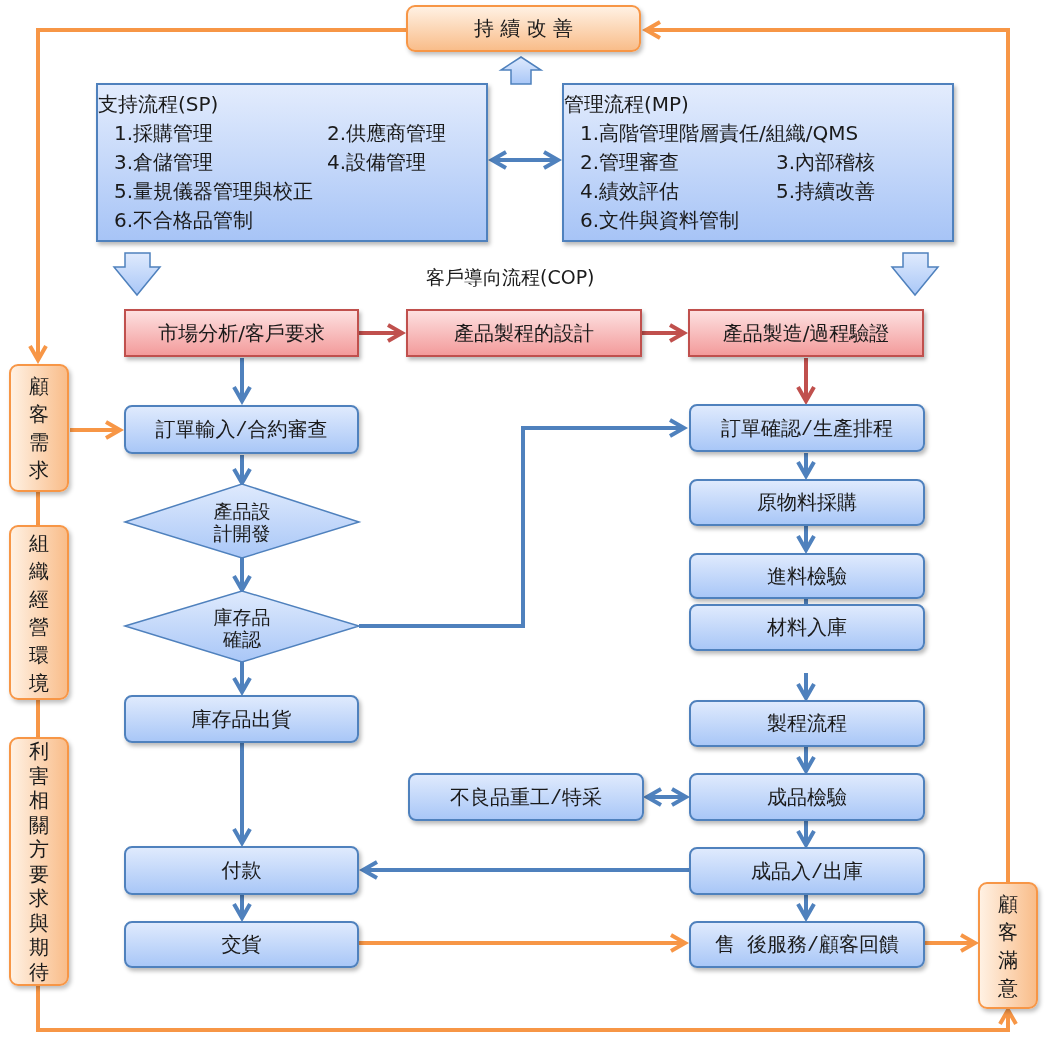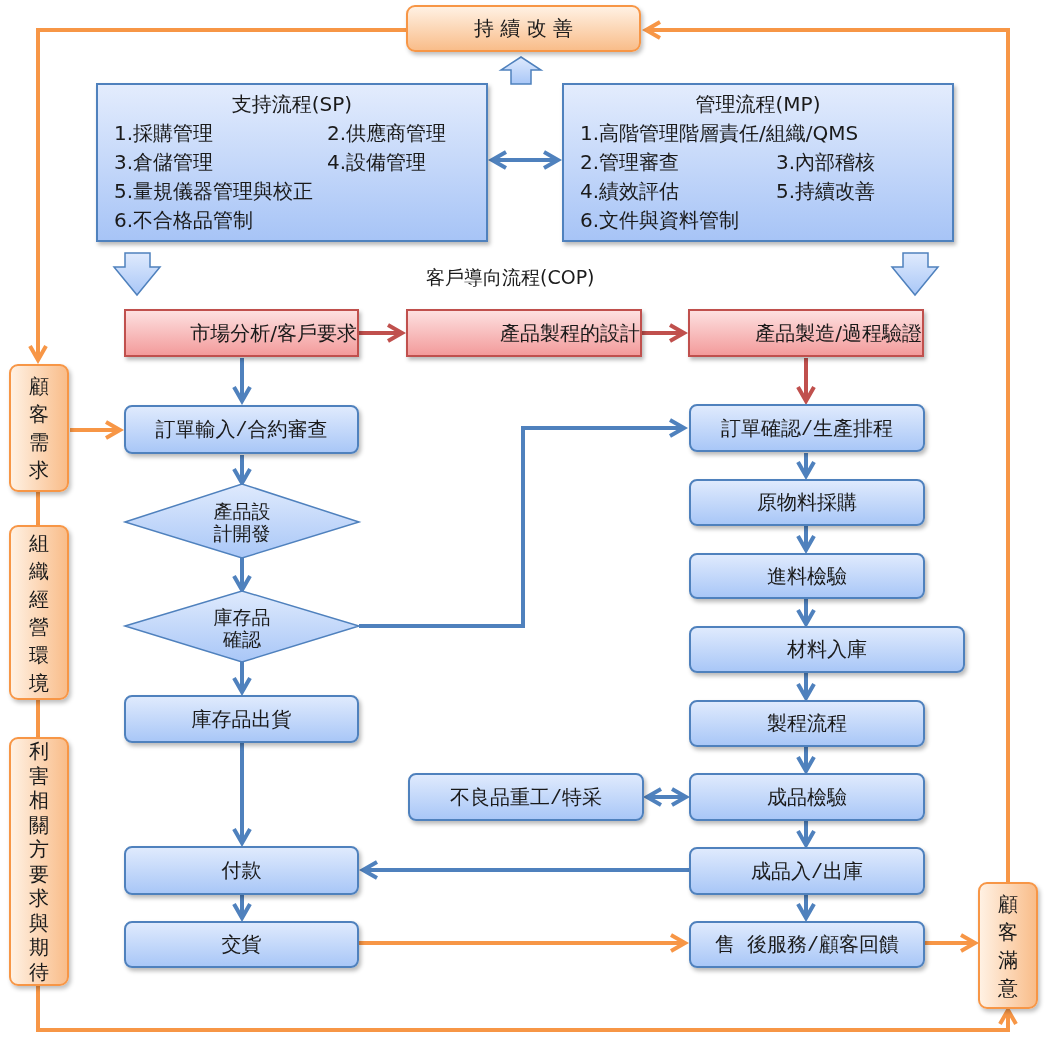--- a/index.html
+++ b/index.html
@@ -4,27 +4,27 @@
 <style>
   html, body { margin: 0; padding: 0; background: #ffffff; }
   body { width: 1047px; height: 1043px; position: relative; overflow: hidden;
          font-family: "DejaVu Sans", "Liberation Sans", sans-serif; color: #1a1a1a; }
   #canvas { position: absolute; left: 0; top: 0; width: 1047px; height: 1043px; }
   .node { position: absolute; box-sizing: border-box; display: flex; align-items: center; justify-content: center;
           font-size: 20px; text-align: center; white-space: nowrap; }
   .blue { background: linear-gradient(#dfeafd, #a9c7f7); border: 2px solid #4f81bd; border-radius: 8px;
           box-shadow: 2px 3px 4px rgba(0,0,0,0.28); font-family: Liberation Mono, monospace; }
   .red  { background: linear-gradient(#fde0e0, #f39b9b); border: 2px solid #c0504d;
-          box-shadow: 2px 3px 4px rgba(0,0,0,0.28); justify-content: flex-end; }
+          box-shadow: 2px 3px 4px rgba(0,0,0,0.28); }
   .orange { background: linear-gradient(to right, #fff1e3, #f9bd8a); border: 2px solid #f79646; border-radius: 9px;
           box-shadow: 2px 3px 4px rgba(0,0,0,0.25); }
   .orange-top { background: linear-gradient(#fff1e3, #f9bd8a); }
   .panel { position: absolute; box-sizing: border-box; background: linear-gradient(#e3ecfd, #a7c4f6);
            border: 2px solid #4f81bd; box-shadow: 2px 3px 4px rgba(0,0,0,0.28); font-size: 20px; line-height: 29px; }
-  .panel .ptitle { text-align: center; margin-top: 5px; }
+  .panel .ptitle { text-align: left; margin-top: 5px; }
   .panel .row { position: relative; height: 29px; padding-left: 16px; }
   .panel .col2 { position: absolute; top: 0; text-align: right; }
   .vert { flex-direction: column; font-size: 20px; line-height: 28px; }
   .vert span { display: block; }
   .diamond-text { position: absolute; font-size: 19px; line-height: 22px; text-align: center; white-space: nowrap; }
   .section-label { position: absolute; font-size: 19px; white-space: nowrap; }
   svg { position: absolute; left: 0; top: 0; }
 </style>
 </head>
 <body>
@@ -154,21 +154,21 @@
 
   <div class="node blue" style="left:689px; top:404px; width:236px; height:48px;">
     <span>訂單確認/生產排程</span>
     </div>
   <div class="node blue" style="left:689px; top:479px; width:236px; height:47px;">
     <span>原物料採購</span>
     </div>
   <div class="node blue" style="left:689px; top:553px; width:236px; height:46px;text-align:right;">
     <span>進料檢驗</span>
     </div>
-  <div class="node blue" style="left:689px; top:626px; width:276px; height:47px;align-items:center;">
+  <div class="node blue" style="left:689px; top:604px; width:236px; height:47px;align-items:center;">
     <span>材料入庫</span>
     </div>
   <div class="node blue" style="left:689px; top:700px; width:236px; height:47px;">
     <span>製程流程</span>
     </div>
   <div class="node blue" style="left:689px; top:847px; width:236px; height:48px;">
     <span>成品入/出庫</span>
     </div>
   <div class="node blue" style="left:689px; top:773px; width:236px; height:48px;">
     <span>成品檢驗</span>

